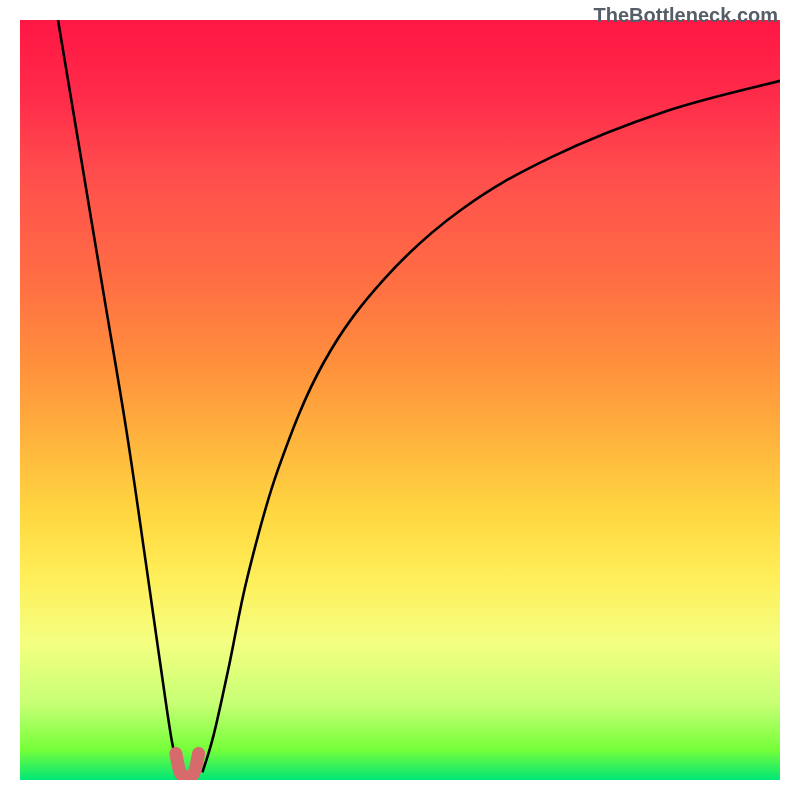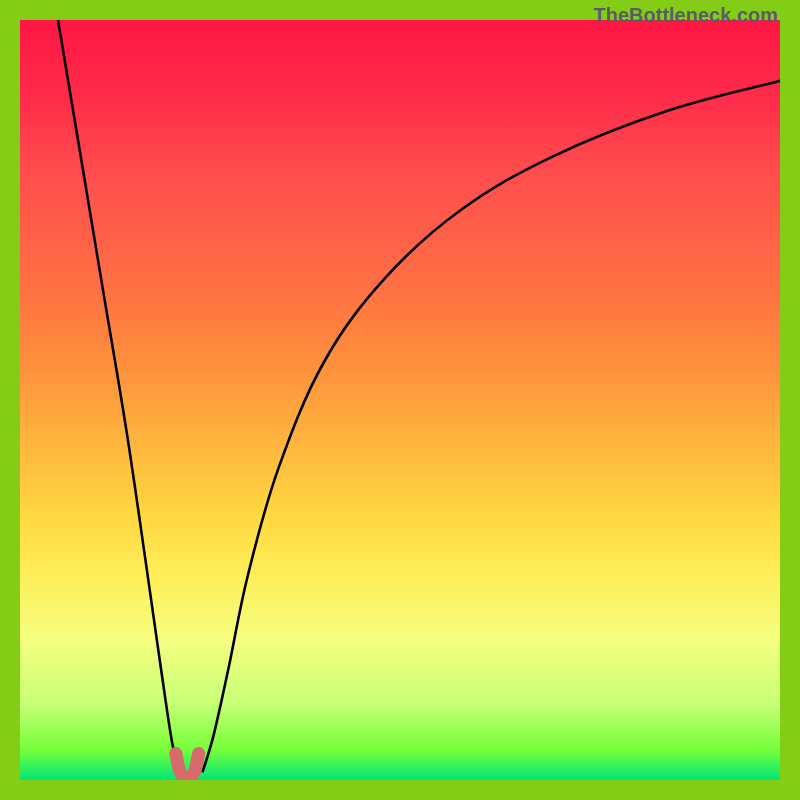--- a/index.html
+++ b/index.html
@@ -7,21 +7,21 @@
     padding: 0;
     width: 800px;
     height: 800px;
     overflow: hidden;
     background: #000;
   }
   .frame {
     position: relative;
     width: 800px;
     height: 800px;
-    background: #84cc16;
+    background: #ffffff;
   }
   .plot-area {
     position: absolute;
     left: 20px;
     top: 20px;
     width: 760px;
     height: 760px;
     overflow: hidden;
   }
   

